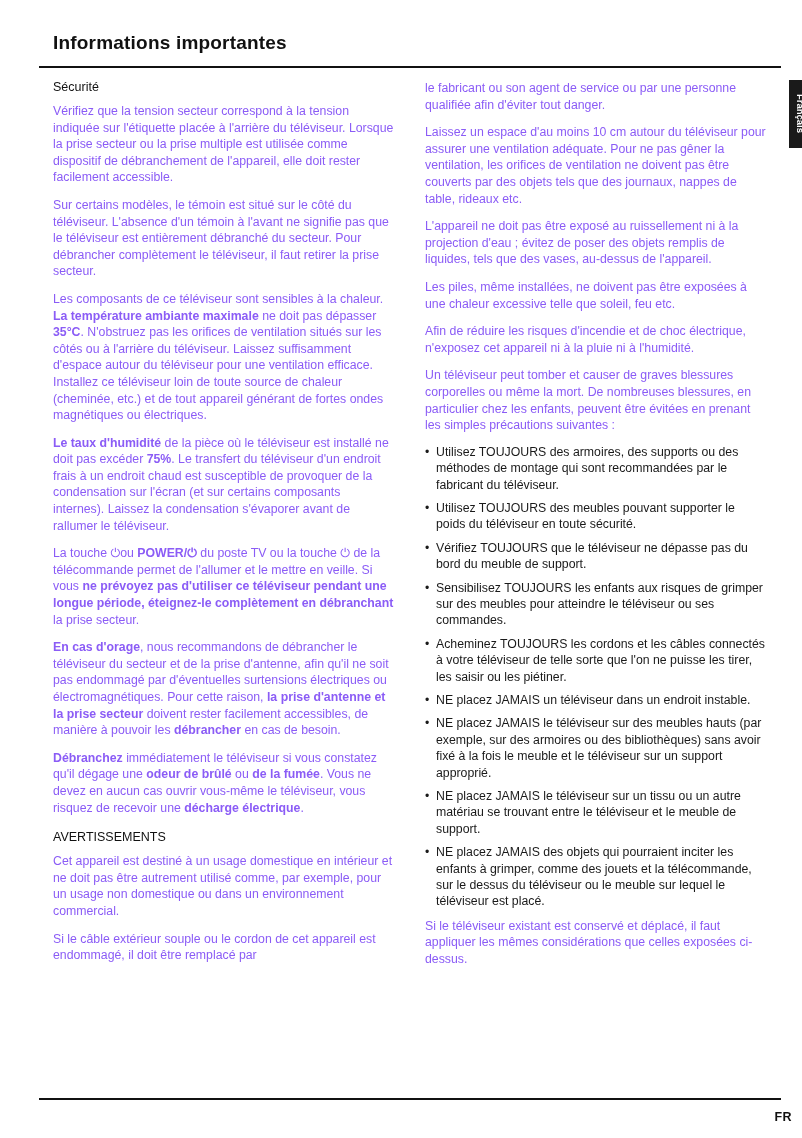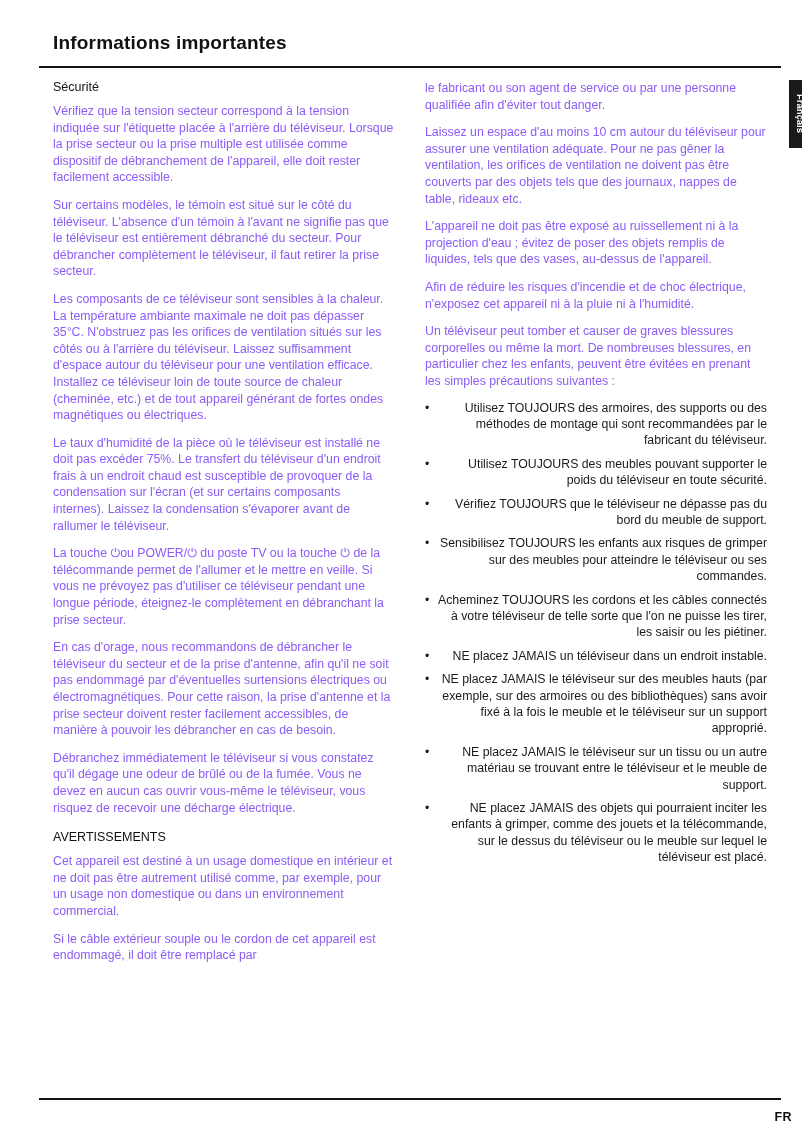--- a/index.html
+++ b/index.html
@@ -115,21 +115,21 @@
     font-size: 12.3px;
     line-height: 16.6px;
     margin: 0 0 11px 0;
     color: #8b5cf6;
     text-align: left;
   }
   p.body.tight {
     margin-bottom: 10px;
   }
   b, strong {
-    font-weight: normal;
+    font-weight: bold;
   }
   ul.bullets {
     list-style: none;
     padding: 0;
     margin: 0 0 8px 0;
   }
   ul.bullets li {
     font-size: 12.3px;
     line-height: 16.4px;
     padding-left: 11px;
@@ -137,21 +137,20 @@
     margin-bottom: 7px;
     text-indent: 0;
   }
   ul.bullets li .lead {
     position: absolute;
     left: 0;
     top: 0;
   }
   ul.bullets li .txt {
     display: block;
-    text-align: right;
   }
   .pwr {
     font-family: "DejaVu Sans", sans-serif;
   }
 </style>
 </head>
 <body>
 
 <div class="page">
 
@@ -191,20 +190,21 @@
     </div>
 
     <div class="col">
 
       <p class="body">le fabricant ou son agent de service ou par une personne qualifiée afin d'éviter tout danger.</p>
 
       <p class="body">Laissez un espace d'au moins 10 cm autour du téléviseur pour assurer une ventilation adéquate. Pour ne pas gêner la ventilation, les orifices de ventilation ne doivent pas être couverts par des objets tels que des journaux, nappes de table, rideaux etc.</p>
 
       <p class="body">L'appareil ne doit pas être exposé au ruissellement ni à la projection d'eau ; évitez de poser des objets remplis de liquides, tels que des vases, au-dessus de l'appareil.</p>
 
+      <p class="body">Les piles, même installées, ne doivent pas être exposées à une chaleur excessive telle que soleil, feu etc.</p>
 
       <p class="body">Afin de réduire les risques d'incendie et de choc électrique, n'exposez cet appareil ni à la pluie ni à l'humidité.</p>
 
       <p class="body tight">Un téléviseur peut tomber et causer de graves blessures corporelles ou même la mort. De nombreuses blessures, en particulier chez les enfants, peuvent être évitées en prenant les simples précautions suivantes :</p>
 
       <ul class="bullets">
         <li>
             <span class="lead">•</span>
             <span class="txt">Utilisez TOUJOURS des armoires, des supports ou des méthodes de montage qui sont recommandées par le fabricant du téléviseur.</span>
           </li>
@@ -235,20 +235,21 @@
         <li>
             <span class="lead">•</span>
             <span class="txt">NE placez JAMAIS le téléviseur sur un tissu ou un autre matériau se trouvant entre le téléviseur et le meuble de support.</span>
           </li>
         <li>
             <span class="lead">•</span>
             <span class="txt">NE placez JAMAIS des objets qui pourraient inciter les enfants à grimper, comme des jouets et la télécommande, sur le dessus du téléviseur ou le meuble sur lequel le téléviseur est placé.</span>
           </li>
       </ul>
 
+      <p class="body">Si le téléviseur existant est conservé et déplacé, il faut appliquer les mêmes considérations que celles exposées ci-dessus.</p>
 
     </div>
 
   </div>
 
   <div class="footer-rule"></div>
   <div class="footer">
     <span class="fr">FR</span><span class="pg">1</span>
   </div>
 

